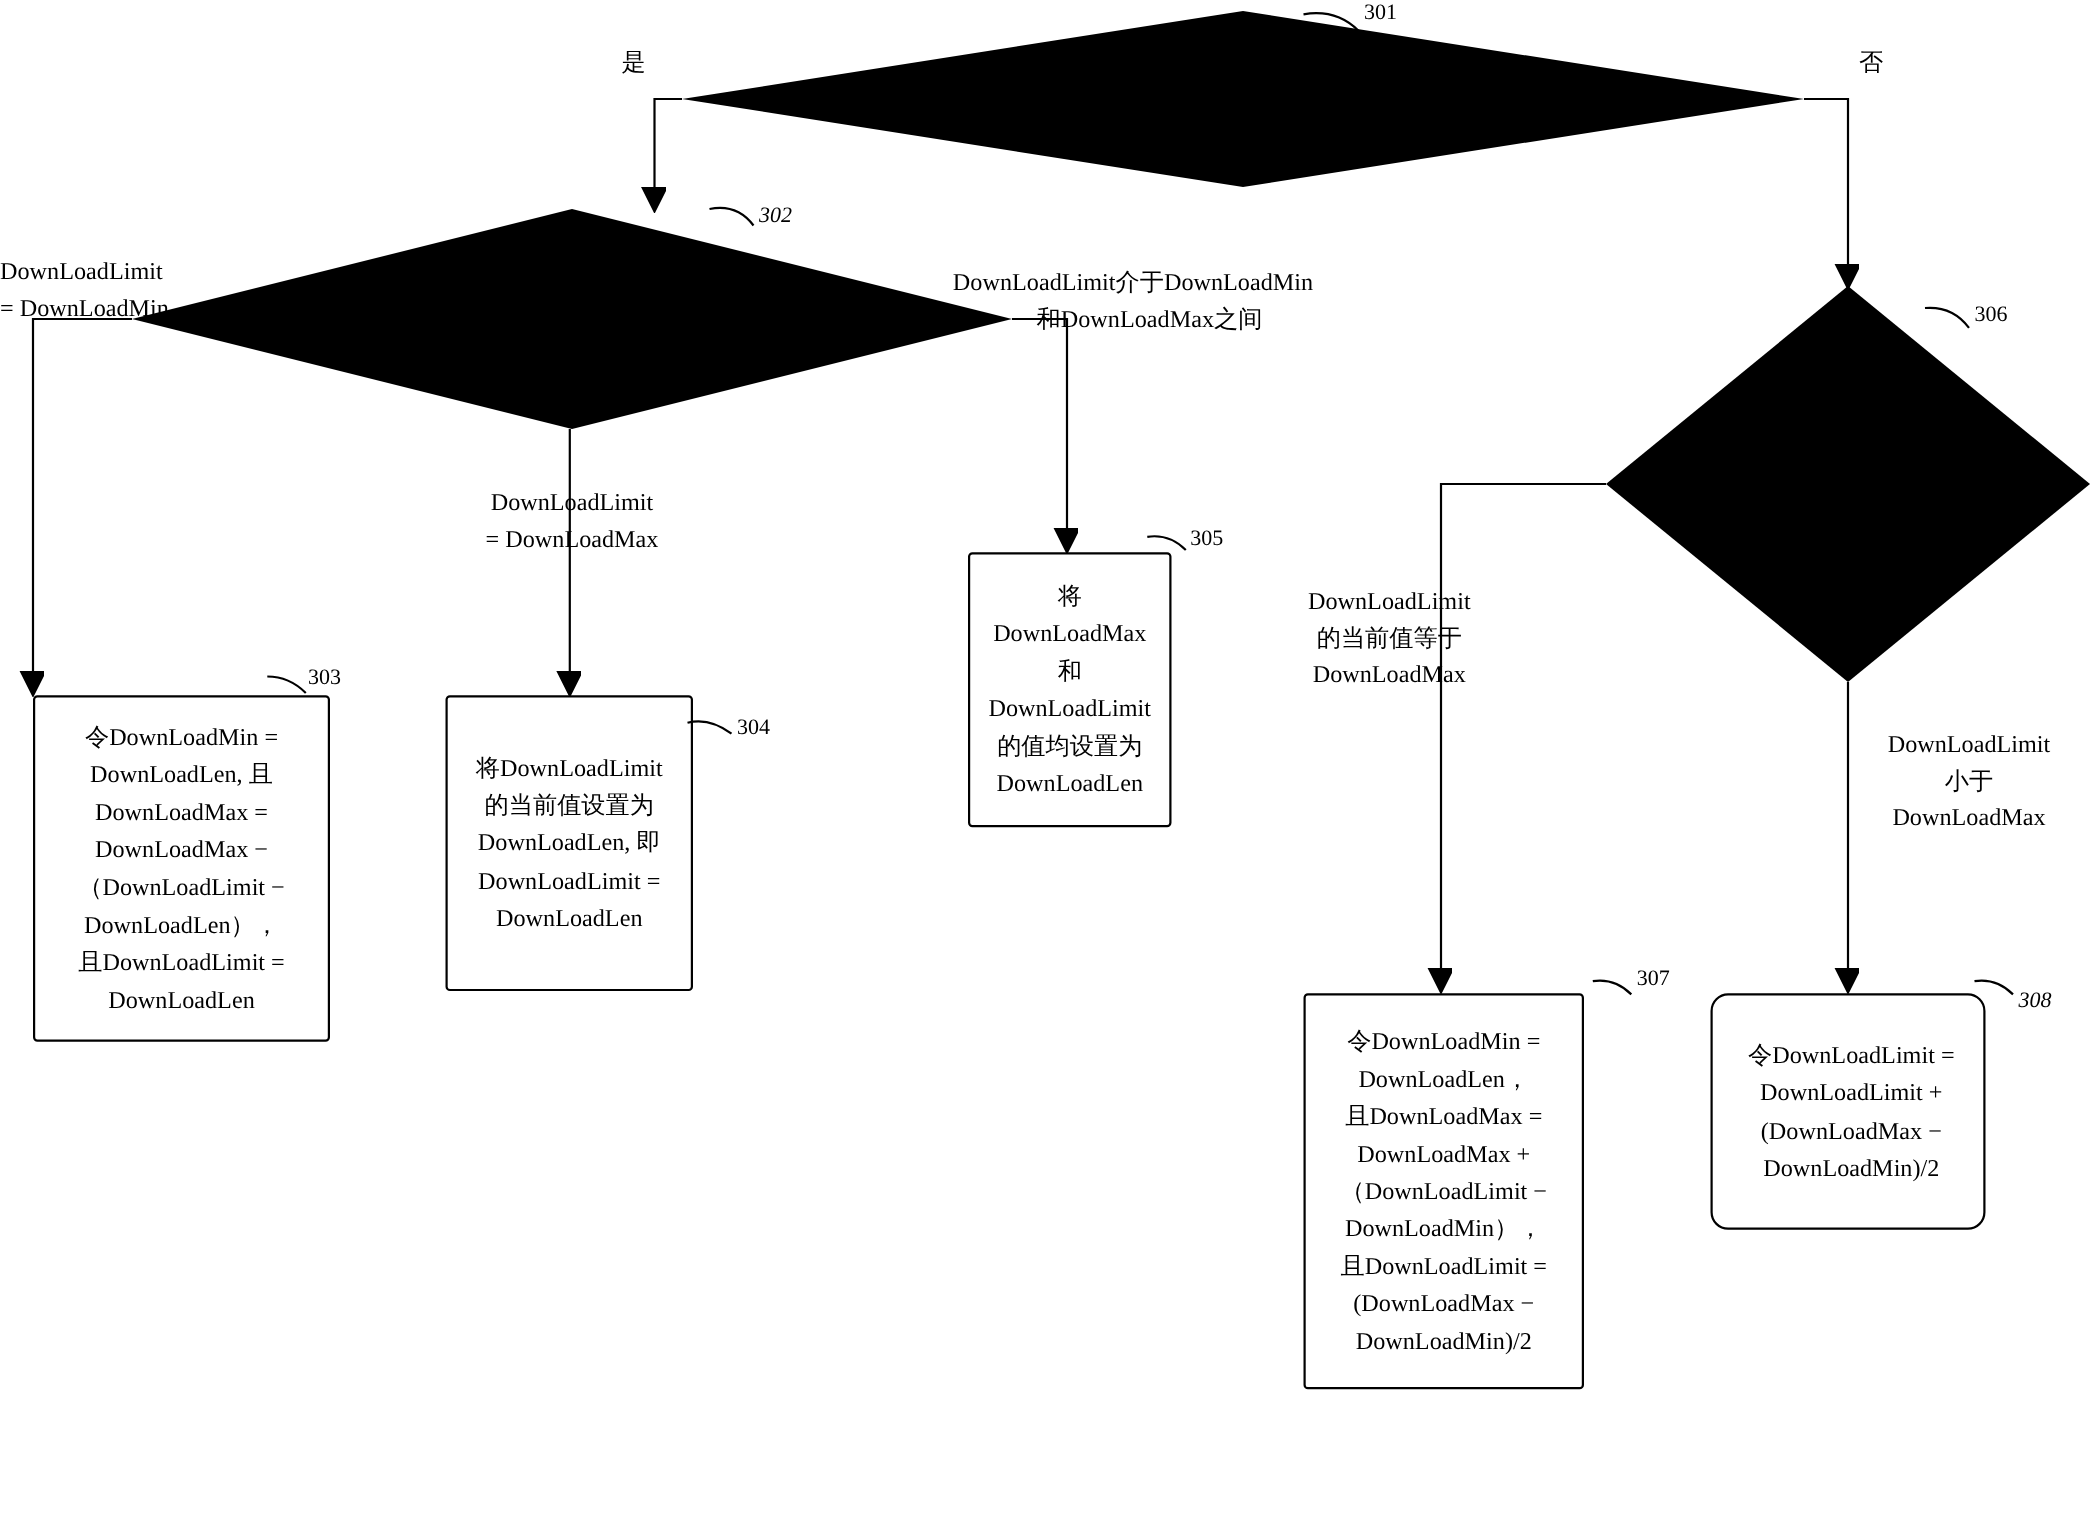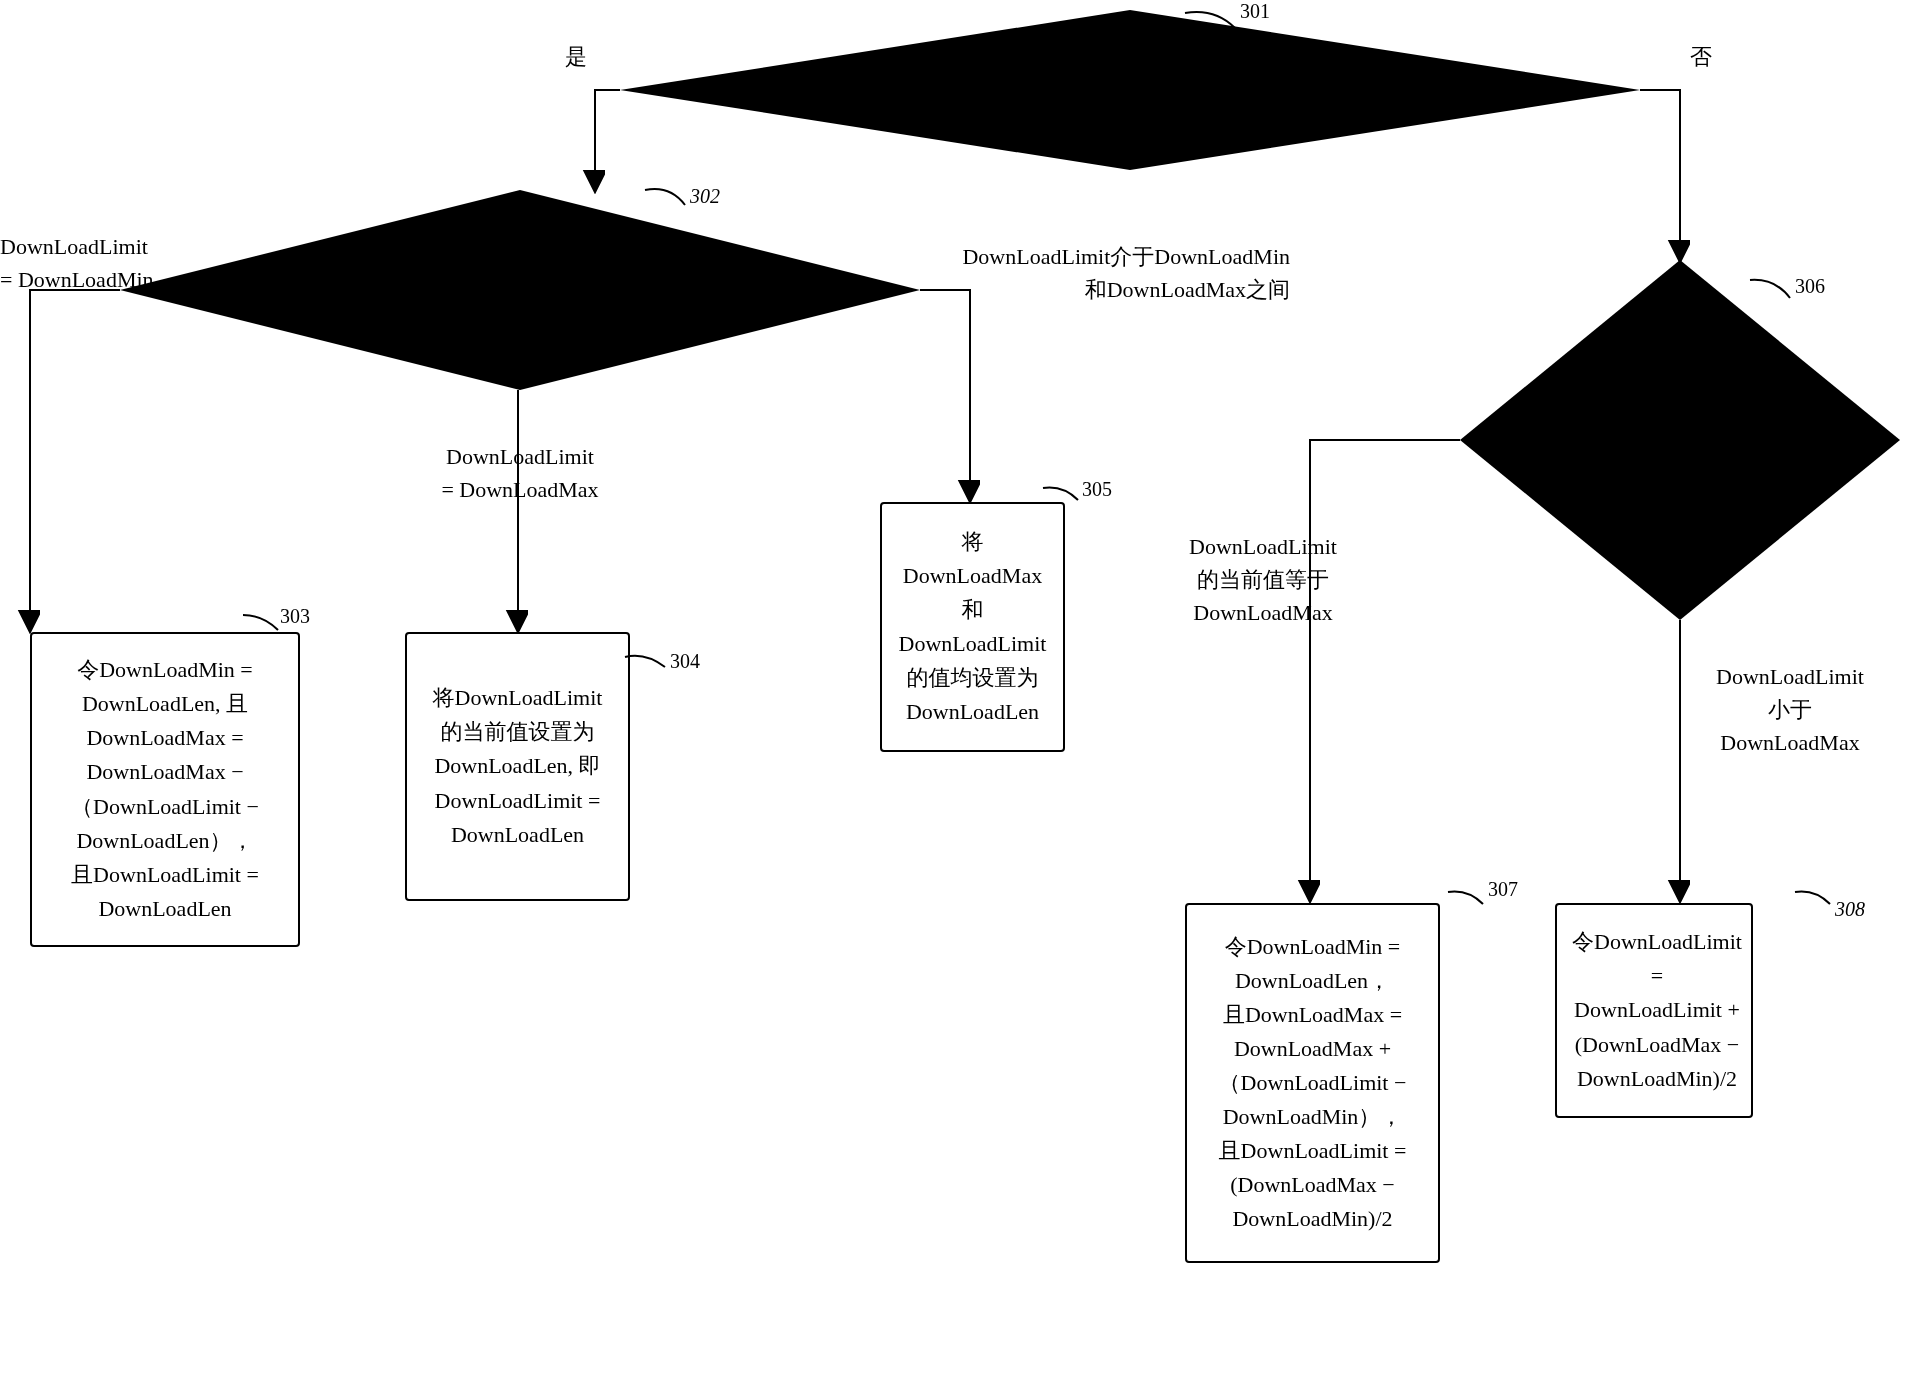--- a/index.html
+++ b/index.html
@@ -97,21 +97,21 @@
   <div class="edge-text" style="left:0px; top:230px; width:190px; text-align:left;">
     <span>DownLoadLimit</span><br>
     <span>= DownLoadMin</span>
   </div>
 
   <div class="edge-text" style="left:415px; top:440px; width:210px;">
     <span>DownLoadLimit</span><br>
     <span>= DownLoadMax</span>
   </div>
 
-  <div class="edge-text" style="left:810px; top:240px; width:440px; text-align:right;margin-left:40px;">
+  <div class="edge-text" style="left:810px; top:240px; width:440px; text-align:center;">
     <span>DownLoadLimit介于DownLoadMin</span><br>
     <span style="padding-left:30px">和DownLoadMax之间</span>
   </div>
 
   <div class="edge-text" style="left:1143px; top:530px; width:240px;">
     <span>DownLoadLimit</span><br>
     <span>的当前值等于</span><br>
     <span>DownLoadMax</span>
   </div>
 
@@ -158,18 +158,18 @@
   <div class="rect-box" style="left:880px; top:502px; width:185px; height:250px; border-radius:4px;">
     <div>将<br>DownLoadMax<br>和<br>DownLoadLimit<br>的值均设置为<br>DownLoadLen</div>
   </div>
   <div class="ref-label" style="left:1082px; top:478px;">305</div>
 
   <div class="rect-box" style="left:1185px; top:903px; width:255px; height:360px; border-radius:4px;">
     <div>令DownLoadMin =<br>DownLoadLen，<br>且DownLoadMax =<br>DownLoadMax +<br>（DownLoadLimit −<br>DownLoadMin），<br>且DownLoadLimit =<br>(DownLoadMax −<br>DownLoadMin)/2</div>
   </div>
   <div class="ref-label" style="left:1488px; top:878px;">307</div>
 
-  <div class="rect-box" style="left:1555px; top:903px; width:198px; height:215px; border-radius:4px;padding-left:14px;">
+  <div class="rect-box" style="left:1555px; top:903px; width:250px; height:215px; border-radius:16px;padding-left:14px;">
     <div>令DownLoadLimit =<br>DownLoadLimit +<br>(DownLoadMax −<br>DownLoadMin)/2</div>
   </div>
   <div class="ref-label" style="left:1835px; top:898px;font-style:italic;">308</div>
 
 </div>
 
 </body></html>

